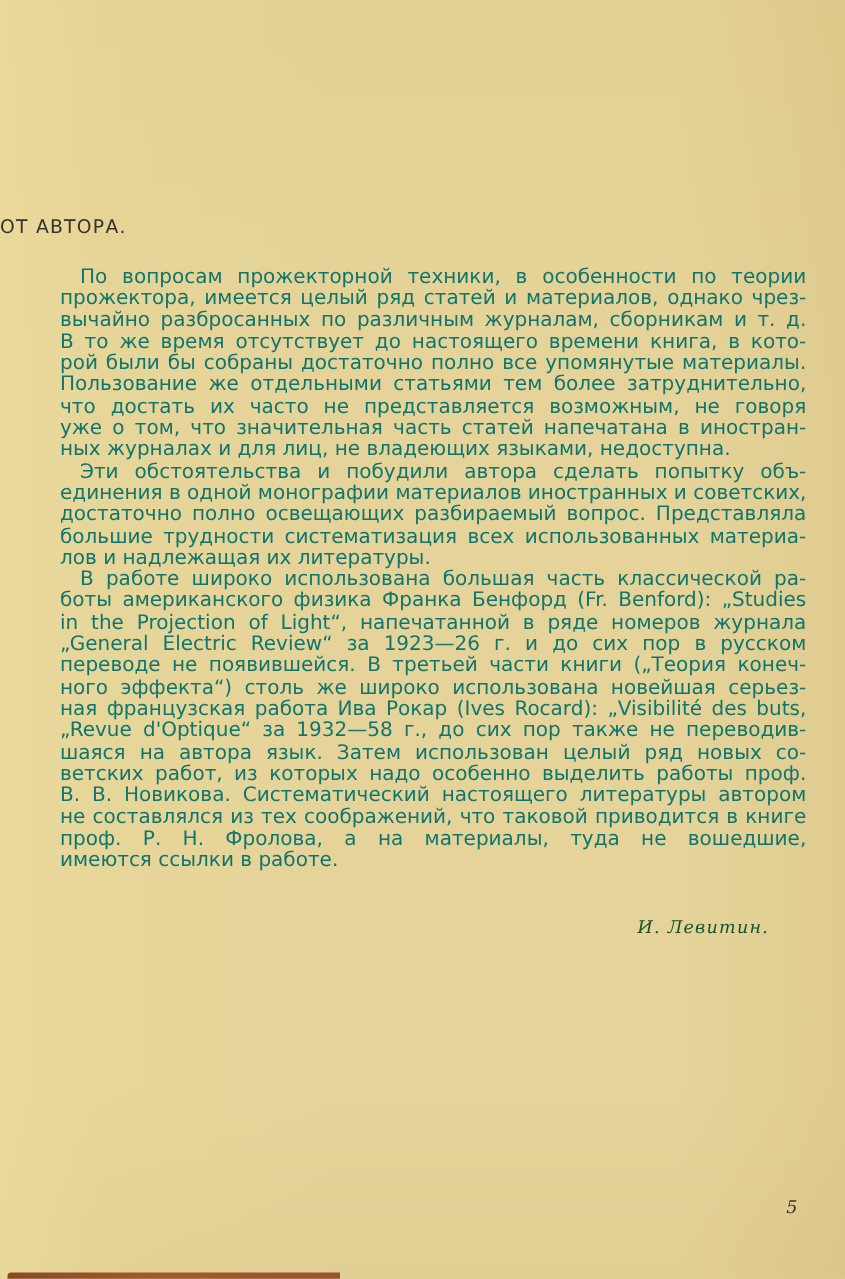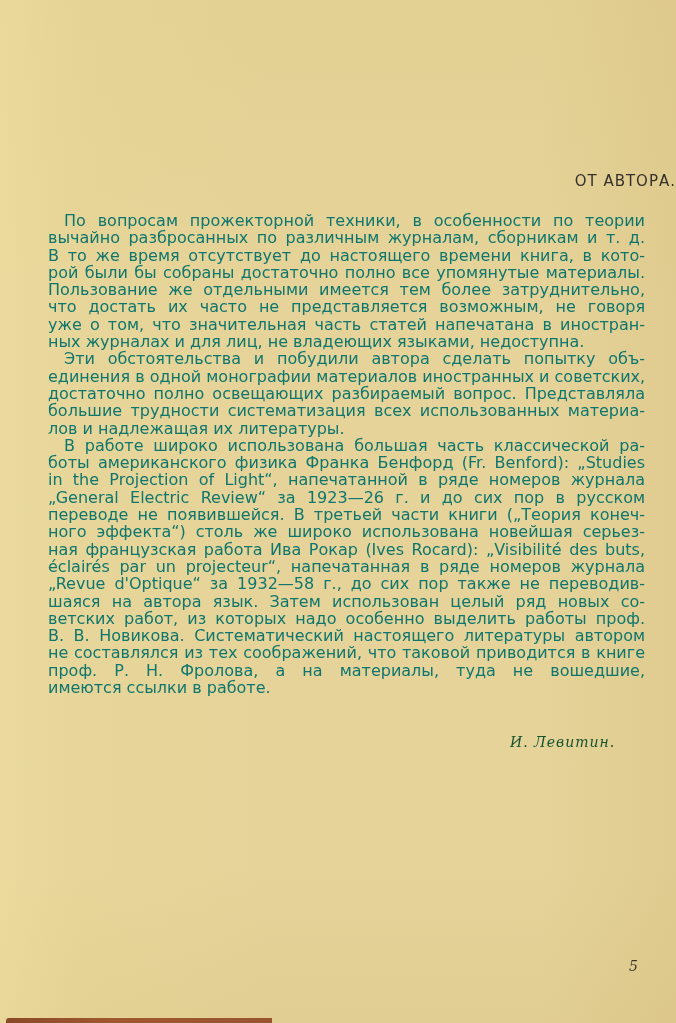--- a/index.html
+++ b/index.html
@@ -21,21 +21,21 @@
     .page {
       position: absolute;
       left: 0; top: 0;
       width: 676px; height: 1023px;
     }
     .title {
       position: absolute;
       top: 172px;
       left: 0;
       width: 676px;
-      text-align: right;
+      text-align: left;
       font-family: "DejaVu Sans", sans-serif;
       font-size: 15px;
       letter-spacing: 1px;
       color: #35302a;
     }
     .body-text {
       position: absolute;
       left: 48px;
       top: 212px;
       width: 597px;
@@ -87,42 +87,42 @@
   </style>
 </head>
 <body>
 
 <div class="page">
   <div class="title">ОТ АВТОРА.</div>
 
   <div class="body-text">
 
     <span class="line indent">По вопросам прожекторной техники, в особенности по теории</span>
+    <span class="line">прожектора, имеется целый ряд статей и материалов, однако чрез-</span>
     <span class="line">вычайно разбросанных по различным журналам, сборникам и т. д.</span>
     <span class="line">В то же время отсутствует до настоящего времени книга, в кото-</span>
     <span class="line">рой были бы собраны достаточно полно все упомянутые материалы.</span>
-    <span class="line">Пользование же отдельными имеется тем более затруднительно,</span>
+    <span class="line">Пользование же отдельными статьями тем более затруднительно,</span>
     <span class="line">что достать их часто не представляется возможным, не говоря</span>
     <span class="line">уже о том, что значительная часть статей напечатана в иностран-</span>
     <span class="line last">ных журналах и для лиц, не владеющих языками, недоступна.</span>
 
     <span class="line indent">Эти обстоятельства и побудили автора сделать попытку объ-</span>
     <span class="line">единения в одной монографии материалов иностранных и советских,</span>
     <span class="line">достаточно полно освещающих разбираемый вопрос. Представляла</span>
     <span class="line">большие трудности систематизация всех использованных материа-</span>
     <span class="line last">лов и надлежащая их литературы.</span>
 
     <span class="line indent">В работе широко использована большая часть классической ра-</span>
     <span class="line">боты американского физика Франка Бенфорд (Fr. Benford): „Studies</span>
     <span class="line">in the Projection of Light“, напечатанной в ряде номеров журнала</span>
     <span class="line">„General Electric Review“ за 1923—26 г. и до сих пор в русском</span>
     <span class="line">переводе не появившейся. В третьей части книги („Теория конеч-</span>
     <span class="line">ного эффекта“) столь же широко использована новейшая серьез-</span>
     <span class="line">ная французская работа Ива Рокар (Ives Rocard): „Visibilité des buts,</span>
-    <span class="line">éclairés par un projecteur“, напечатанная в ряде номеров журнала</span>
     <span class="line">„Revue d'Optique“ за 1932—58 г., до сих пор также не переводив-</span>
     <span class="line">шаяся на автора язык. Затем использован целый ряд новых со-</span>
     <span class="line">ветских работ, из которых надо особенно выделить работы проф.</span>
     <span class="line">В. В. Новикова. Систематический настоящего литературы автором</span>
     <span class="line">не составлялся из тех соображений, что таковой приводится в книге</span>
     <span class="line">проф. Р. Н. Фролова, а на материалы, туда не вошедшие,</span>
     <span class="line last">имеются ссылки в работе.</span>
   </div>
 
   <div class="signature">И. Левитин.</div>

